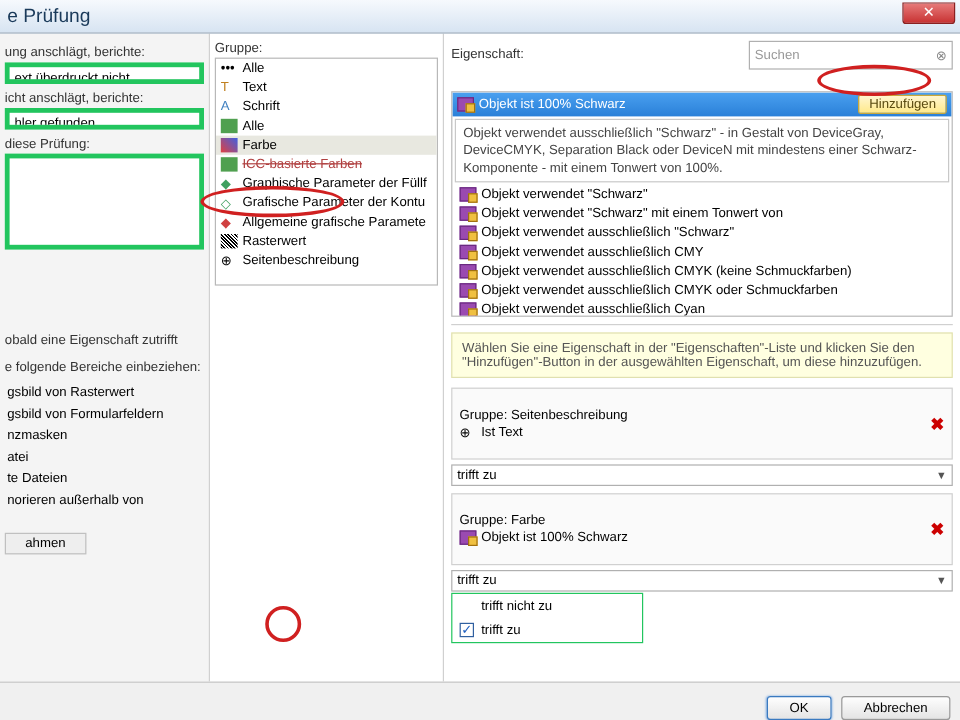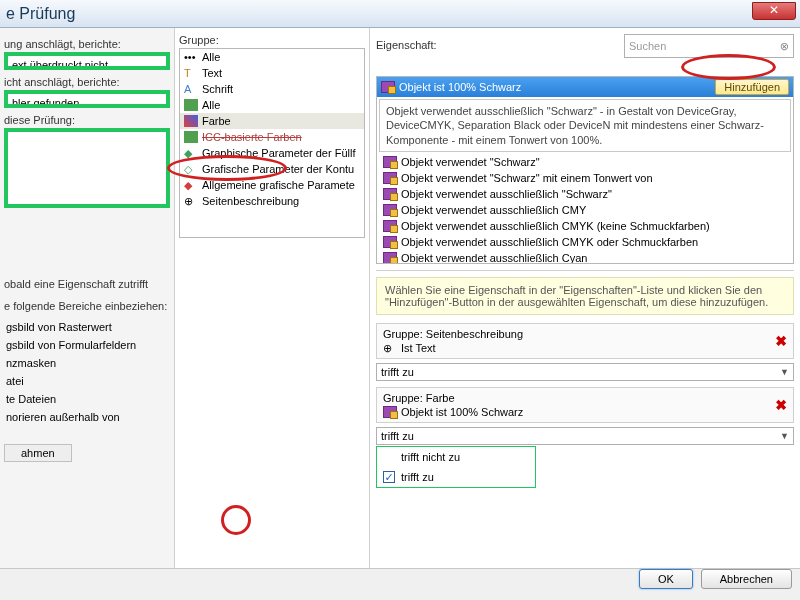--- a/index.html
+++ b/index.html
@@ -28,29 +28,29 @@
 .righthead { display: flex; align-items: center; gap: 6px; margin-bottom: 18px; }
 .search { flex: 0 0 170px; margin-left: auto; border: 1px solid #b0b0b0; background: #fff; height: 24px; padding: 2px 4px; color: #888; display: flex; align-items: center; justify-content: space-between; }
 .proppane { background: #fff; border: 1px solid #b8b8b8; height: 188px; overflow: hidden; position: relative; }
 .prop-selrow { background: linear-gradient(#4aa0f0, #2a80d8); color: #fff; padding: 2px 4px; display: flex; align-items: center; justify-content: space-between; }
 .addbtn { background: linear-gradient(#fff6d0, #ffe98a); border: 1px solid #caa83a; border-radius: 2px; padding: 1px 8px; color: #5a4a10; text-align: center; }
 .prop-desc { border: 1px solid #c8c8c8; margin: 2px; padding: 4px 6px; color: #444; line-height: 1.3; }
 .prop-row { padding: 2px 6px; display: flex; align-items: center; gap: 4px; }
 
 .lower { border-top: 1px solid #d0d0d0; margin-top: 6px; padding-top: 6px; }
 .hint { background: #ffffe0; border: 1px solid #e0e0b0; padding: 6px 8px; color: #555; margin-bottom: 8px; }
-.cond-block { border: 1px solid #d0d0d0; padding: 4px 6px; margin-bottom: 4px; position: relative; background: #fafafa; }
+.cond-block { border: 1px solid #d0d0d0; padding: 16px 6px; margin-bottom: 4px; position: relative; background: #fafafa; }
 .cond-block .del { position: absolute; right: 4px; top: 50%; transform: translateY(-50%); width: 16px; height: 16px; color: #c00; font-weight: bold; font-size: 14px; text-align: center; }
 .dd { background: #fff; border: 1px solid #b0b0b0; padding: 2px 4px; display: flex; justify-content: space-between; align-items: center; margin: 2px 0; }
 .dd-arrow { color: #555; font-size: 9px; }
 .ddlist { background: #fff; border: 1px solid #22c55e; width: 160px; margin-top: -1px; }
 .ddlist .opt { padding: 4px 6px; display: flex; align-items: center; gap: 6px; }
 .chk { width: 12px; height: 12px; border: 1px solid #3060a0; display: inline-block; text-align: center; line-height: 10px; color: #2060c0; font-size: 11px; }
 
-.footer { position: absolute; bottom: 0; left: 0; right: 0; height: 32px; background: #f0f0f0; border-top: 1px solid #c8c8c8; display: flex; justify-content: flex-end; align-items: flex-start; padding: 0 8px; gap: 8px; }
+.footer { position: absolute; bottom: 0; left: 0; right: 0; height: 32px; background: #f0f0f0; border-top: 1px solid #c8c8c8; display: flex; justify-content: flex-end; align-items: flex-end; padding: 0 8px; gap: 8px; }
 .btn { background: linear-gradient(#fefefe, #e4e4e4); border: 1px solid #9a9a9a; border-radius: 3px; padding: 3px 18px; }
 .btn.primary { border: 1px solid #3a7ac0; box-shadow: 0 0 2px #6aa0e0; }
 
 .ring { position: absolute; border: 3px solid #d02020; border-radius: 50%; pointer-events: none; }
 .ring1 { left: 167px; top: 155px; width: 120px; height: 26px; border-radius: 50%/50%; }
 .ring2 { left: 681px; top: 54px; width: 95px; height: 26px; border-radius: 50%/50%; }
 .ring3 { left: 221px; top: 505px; width: 30px; height: 30px; }
 
 .pico { display:inline-block; width:14px; height:12px; background:#9a4ab0; border:1px solid #6a2a80; flex-shrink:0; position:relative; }
 .pico::after{content:"";position:absolute;right:-2px;bottom:-2px;width:6px;height:6px;background:#f0c040;border:1px solid #a07010;}
@@ -118,20 +118,24 @@
         </div>
       <div class="row">
           <span class="ico" style="color:#40a060">◇</span>
           <span>Grafische Parameter der Kontu</span>
         </div>
       <div class="row">
           <span class="ico" style="color:#d04040">◆</span>
           <span>Allgemeine grafische Paramete</span>
         </div>
       <div class="row">
+          <span class="ico" style="background:repeating-linear-gradient(45deg,#000,#000 1px,#fff 1px,#fff 2px)"></span>
+          <span>Rasterwert</span>
+        </div>
+      <div class="row">
           <span class="ico">⊕</span>
           <span>Seitenbeschreibung</span>
         </div>
     </div>
   </div>
 
   <div class="rightcol">
     <div class="righthead">
       <span class="panel-label">Eigenschaft:</span>
       <div class="search">

